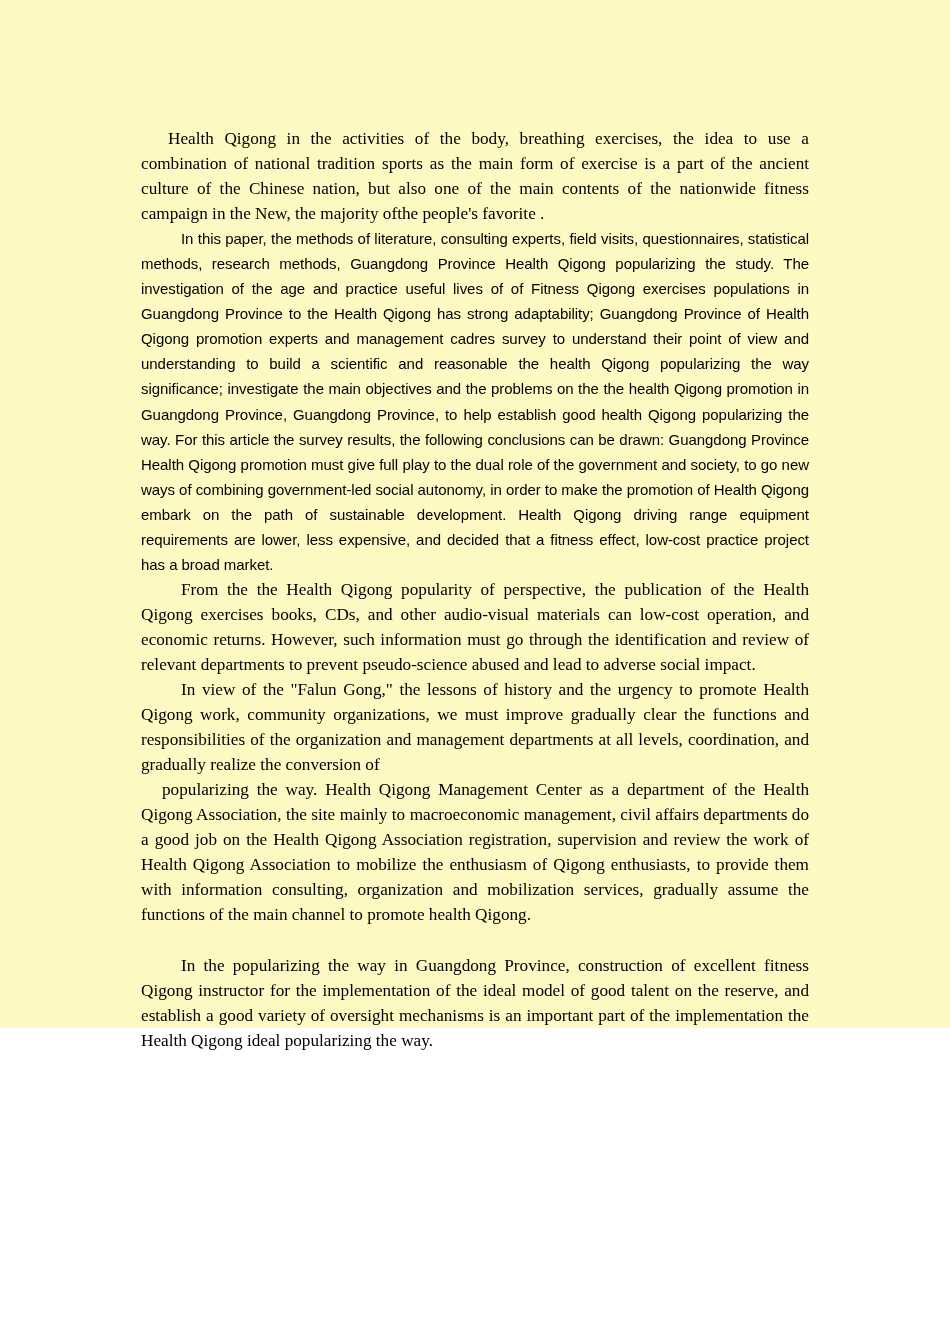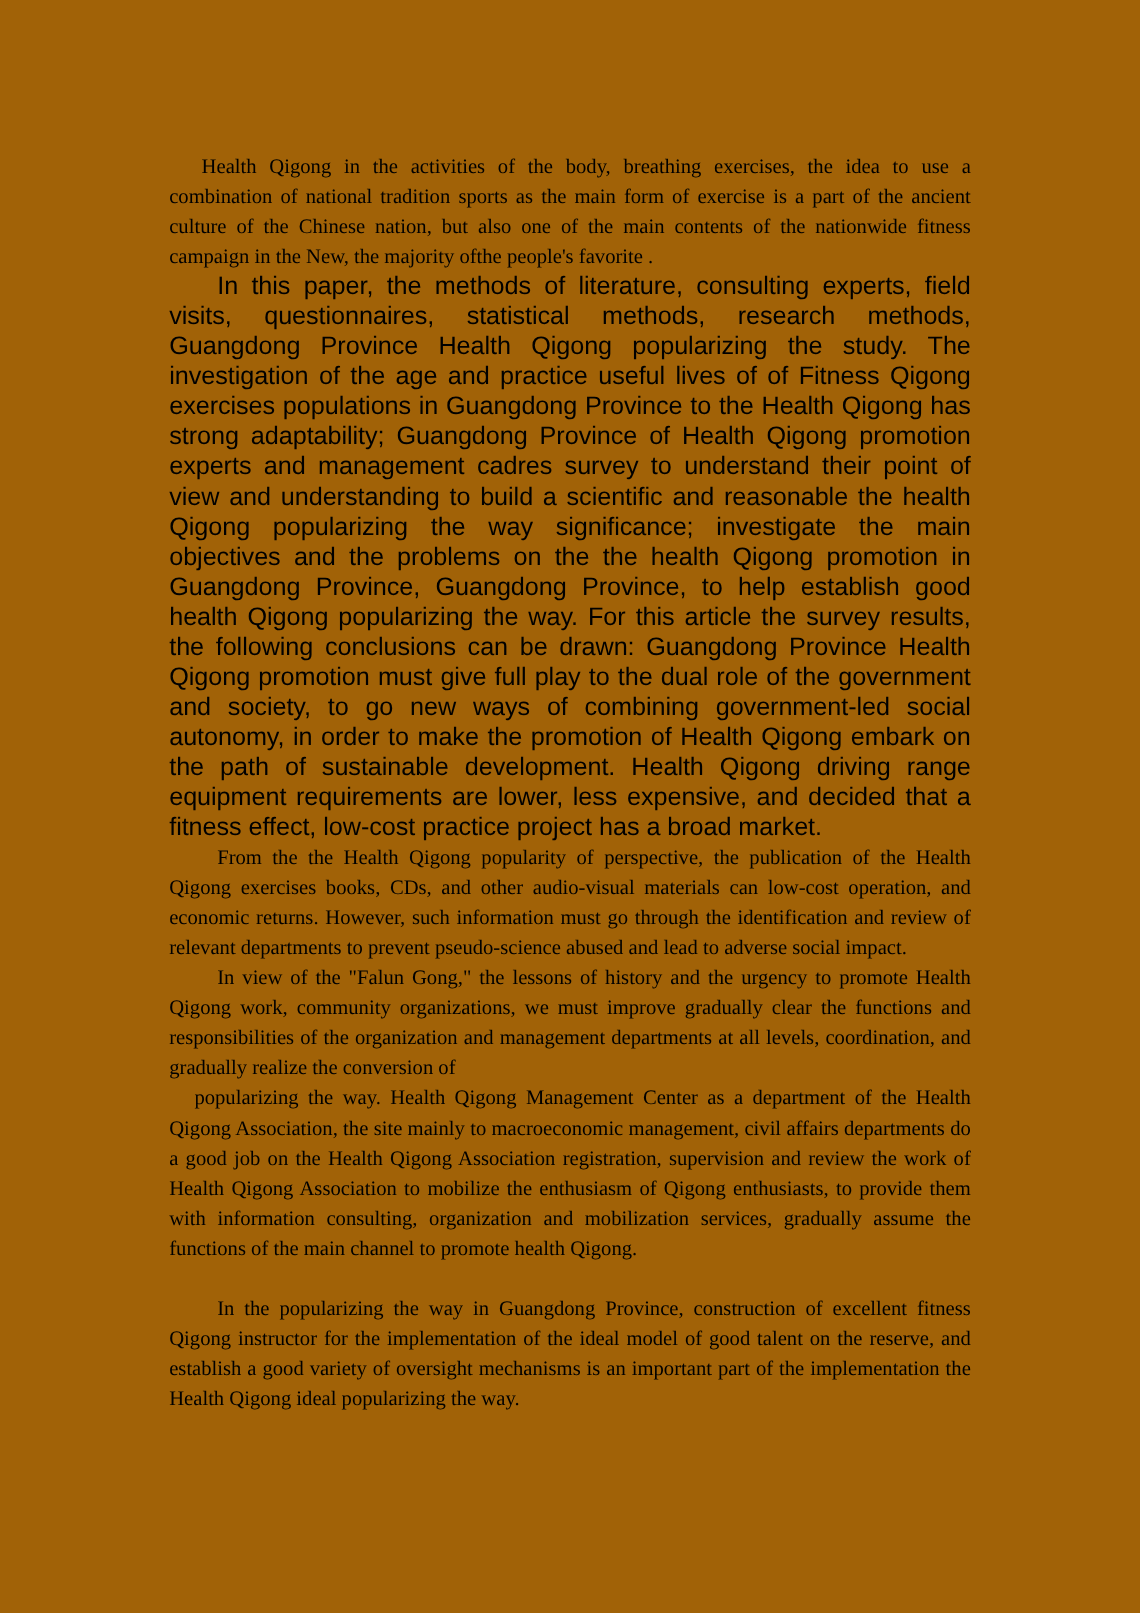--- a/index.html
+++ b/index.html
@@ -12,22 +12,22 @@
     width: 950px;
     height: 1344px;
     overflow: hidden;
     font-family: "Liberation Serif", "DejaVu Serif", serif;
     color: #000000;
     -webkit-font-smoothing: antialiased;
   }
   .page {
     position: relative;
     width: 950px;
-    height: 1344px;
-    background: #a16207;
+    height: 1028px;
+    background: #fef9c3;
     box-sizing: border-box;
     text-decoration: underline;
   }
   .content {
     position: absolute;
     left: 141px;
     top: 126px;
     width: 668px;
   }
   p {
@@ -40,21 +40,21 @@
   
   .serif {
     font-family: "Liberation Serif", "DejaVu Serif", serif;
     font-size: 17.2px;
     line-height: 25.05px;
     letter-spacing: 0px;
   }
   
   .sans {
     font-family: "Liberation Sans", "DejaVu Sans", sans-serif;
-    font-size: 21px;
+    font-size: 15px;
     line-height: 25.05px;
     letter-spacing: -0.05px;
   }
   .indent-1 { text-indent: 27px; }
   .indent-2 { text-indent: 40px; }
   .indent-3 { text-indent: 21px; }
   .blank-line {
     height: 25.05px;
     line-height: 25.05px;
     font-size: 17.2px;

